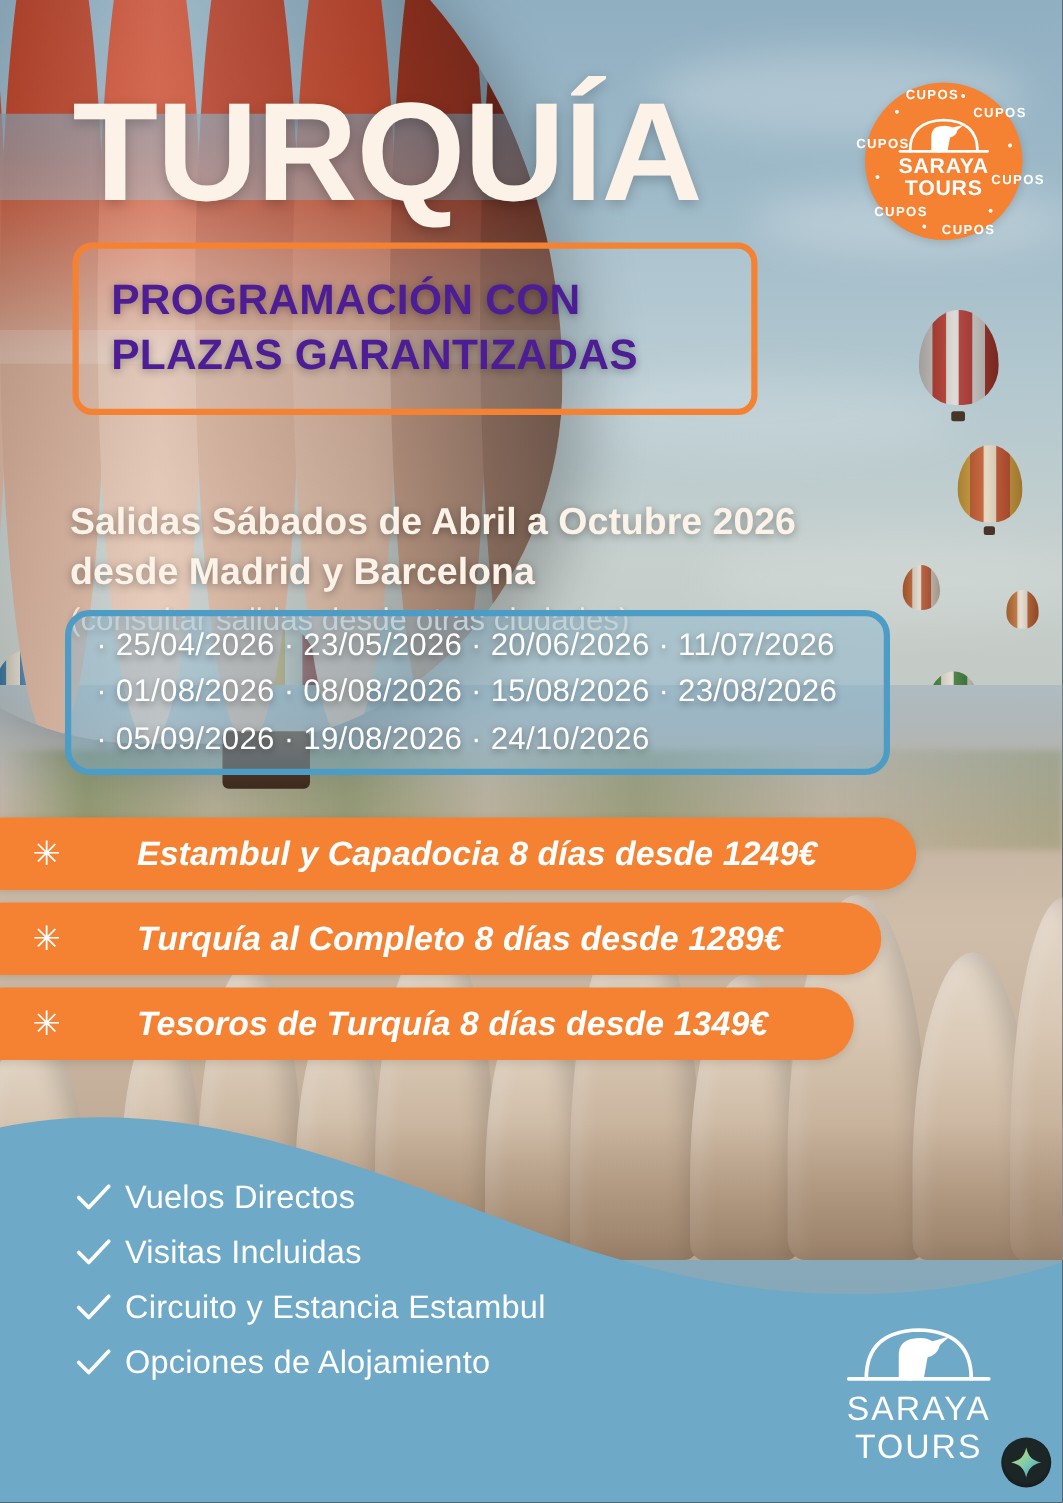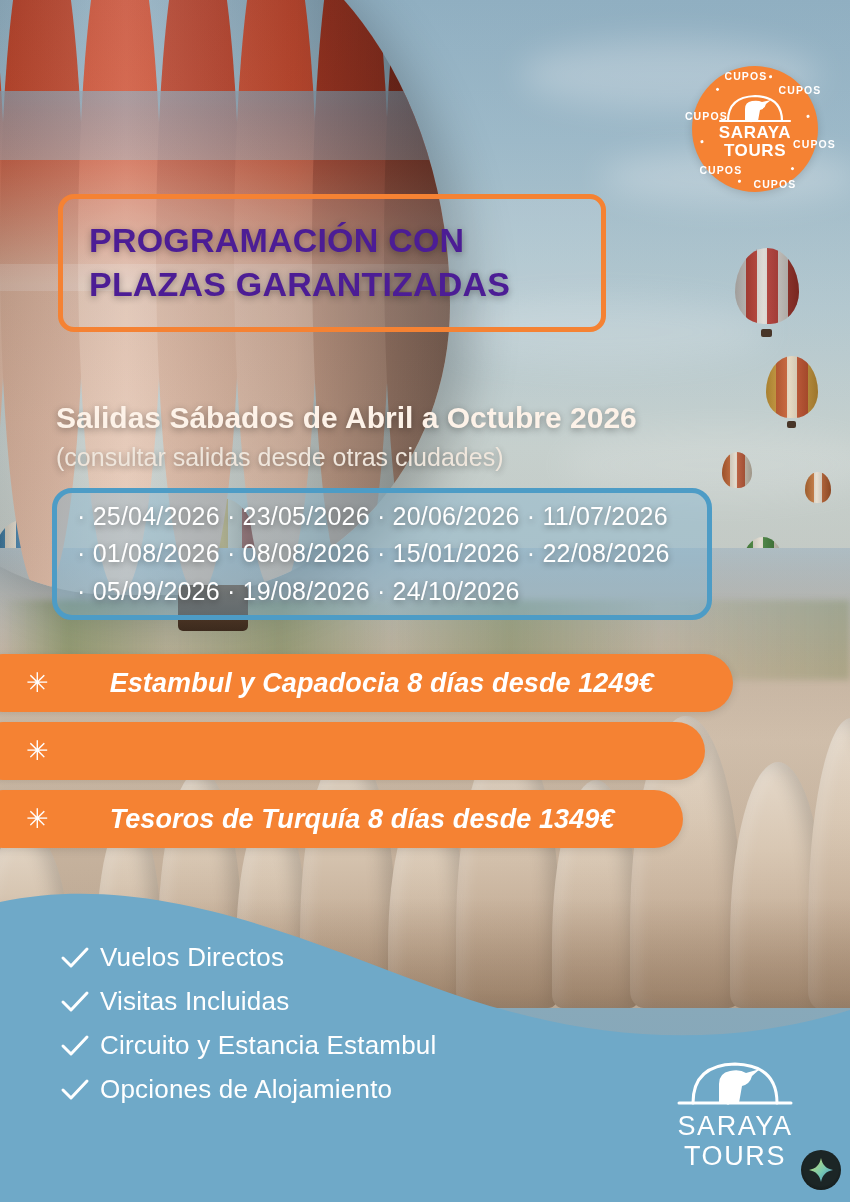--- a/index.html
+++ b/index.html
@@ -348,20 +348,21 @@
 
     <div class="photo-tint"></div>
   </div>
 
   <svg class="wave" viewBox="0 0 850 342" preserveAspectRatio="none">
     <path d="M0,42 C150,10 300,78 430,126 C560,174 700,196 850,150 L850,342 L0,342 Z" fill="#6FA9C8"></path>
   </svg>
 
   <div class="content">
 
+    <div class="title">TURQUÍA</div>
 
     <div class="badge">
       <div class="ring">
         <span style="transform:rotate(-75deg) translate(0,-56px) rotate(75deg) translate(-16px,-5px);">CUPOS</span>
         <span style="transform:rotate(-15deg) translate(0,-56px) rotate(15deg) translate(-16px,-5px);">CUPOS</span>
         <span style="transform:rotate(45deg)  translate(0,-56px) rotate(-45deg) translate(-16px,-5px);">CUPOS</span>
         <span style="transform:rotate(105deg) translate(0,-56px) rotate(-105deg) translate(-16px,-5px);">CUPOS</span>
         <span style="transform:rotate(165deg) translate(0,-56px) rotate(-165deg) translate(-16px,-5px);">CUPOS</span>
         <span style="transform:rotate(225deg) translate(0,-56px) rotate(-225deg) translate(-16px,-5px);">CUPOS</span>
         <i class="dot" style="transform:rotate(-45deg) translate(0,-56px);"></i>
@@ -383,35 +384,37 @@
       </div>
     </div>
 
     <div class="guarantee">
       <div>PROGRAMACIÓN CON</div>
       <div>PLAZAS GARANTIZADAS</div>
     </div>
 
     <div class="dep">
       <div class="l1">Salidas Sábados de Abril a Octubre 2026</div>
+      <div class="l2">desde Madrid y Barcelona</div>
       <div class="l3">(consultar salidas desde otras ciudades)</div>
     </div>
 
     <div class="dates">
       <div class="row">· 25/04/2026 · 23/05/2026 · 20/06/2026 · 11/07/2026</div>
-      <div class="row">· 01/08/2026 · 08/08/2026 · 15/01/2026 · 22/08/2026</div>
+      <div class="row">· 01/08/2026 · 08/08/2026 · 15/08/2026 · 23/08/2026</div>
       <div class="row">· 05/09/2026 · 19/08/2026 · 24/10/2026</div>
     </div>
 
     <div class="bar bar1">
       <span class="star">✳</span>
       <span class="txt">Estambul y Capadocia 8 días desde 1249€</span>
     </div>
     <div class="bar bar2">
       <span class="star">✳</span>
+      <span class="txt">Turquía al Completo 8 días desde 1289€</span>
     </div>
     <div class="bar bar3">
       <span class="star">✳</span>
       <span class="txt">Tesoros de Turquía 8 días desde 1349€</span>
     </div>
 
     <div class="feats">
       <div class="feat">
         <span class="ck">
           <svg width="30" height="24" viewBox="0 0 30 24">

